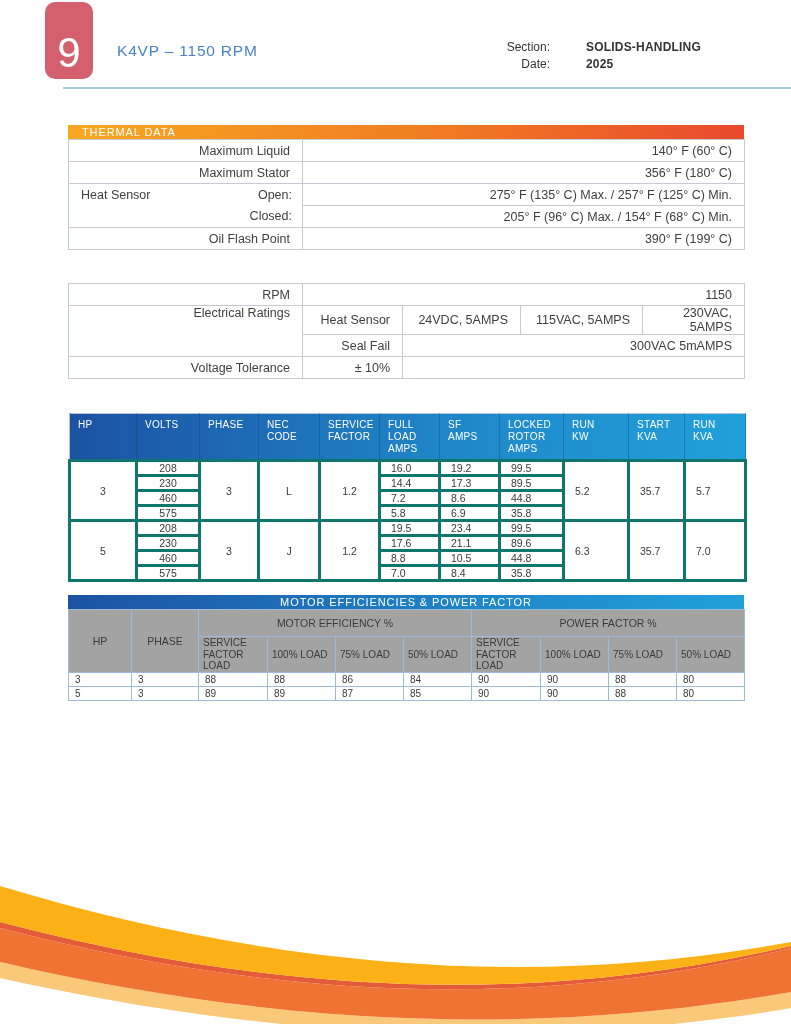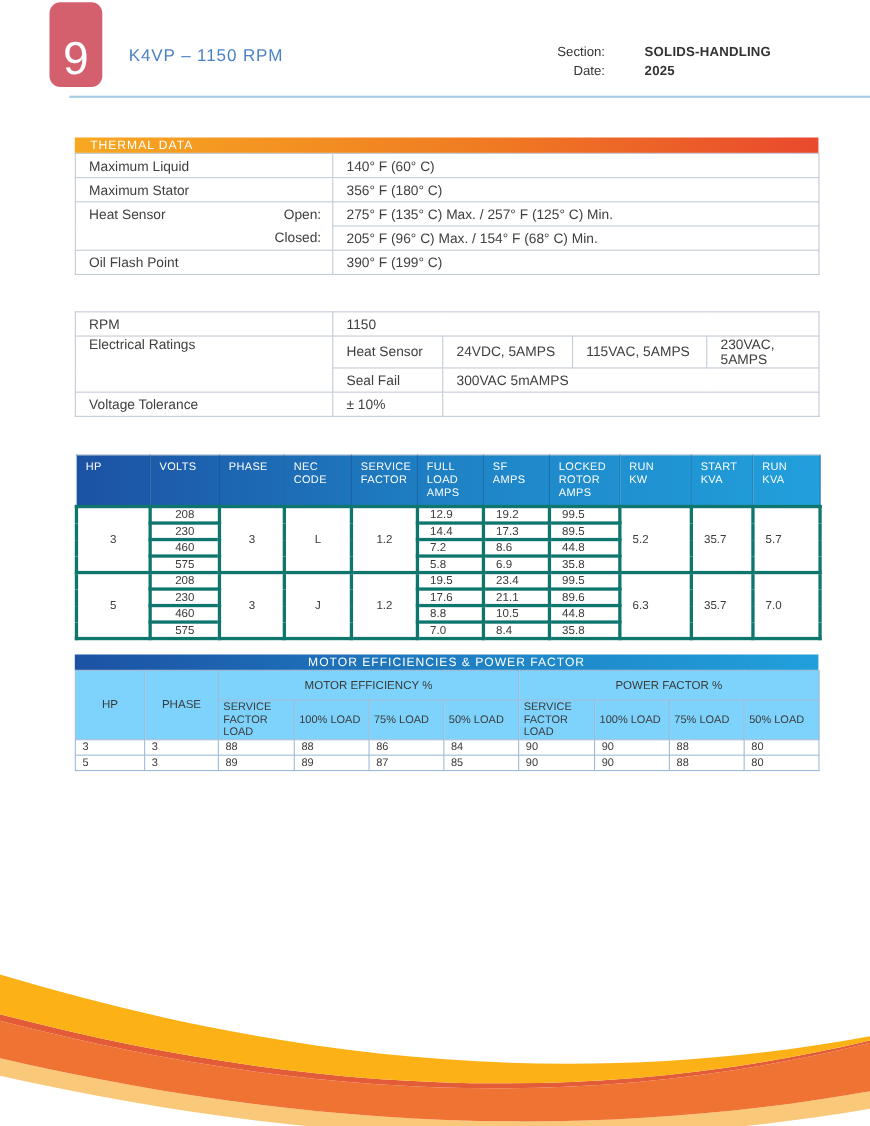--- a/index.html
+++ b/index.html
@@ -15,39 +15,39 @@
   .meta .val{font-weight:600;letter-spacing:0.2px;margin-left:24px;}
   .header-rule{position:absolute;left:63px;top:87px;width:728px;height:2px;background:#A9CCE3;}
 
   
   .block{position:absolute;left:68px;width:676px;}
   .bar{height:14px;display:flex;align-items:center;color:#fff;font-size:11px;letter-spacing:0.9px;box-sizing:border-box;}
   .bar-orange{background:linear-gradient(90deg,#F7A821 0%,#F07B22 55%,#E9492E 100%);padding-left:14px;}
   .bar-blue{background:linear-gradient(90deg,#1C52A3 0%,#1F86C8 60%,#21A0DC 100%);justify-content:center;}
 
   
-  table.t-data{width:676px;border-collapse:collapse;table-layout:fixed;font-size:12.5px;color:#3f3f3f;}
+  table.t-data{width:676px;border-collapse:collapse;table-layout:fixed;font-size:12.5px;color:#3f3f3f;text-align:right;}
   table.t-data td{border:1px solid #C3CBD6;height:22px;padding:0 12px;box-sizing:border-box;}
   table.t-data td.hs{position:relative;padding:0;}
   .hs-label{position:absolute;left:12px;top:4px;}
   .hs-open{position:absolute;right:10px;top:4px;}
   .hs-closed{position:absolute;right:10px;bottom:4px;}
   td.vtop{vertical-align:top;padding-top:4px;}
 
   
   table.motor{width:676px;border-collapse:collapse;table-layout:fixed;font-size:10.5px;color:#3a3a3a;}
   table.motor thead{background:linear-gradient(90deg,#1C52A3 0%,#1F86C8 55%,#21A0DC 100%);}
   table.motor th{color:#fff;font-weight:400;font-size:10px;text-align:left;vertical-align:top;padding:5px 3px 5px 8px;white-space:pre-line;line-height:1.18;letter-spacing:0.3px;border:1px solid rgba(13,60,110,0.30);background:transparent;}
   table.motor tbody td{border:3px solid #0f766e;height:14px;padding:0;box-sizing:border-box;}
   table.motor td.c{text-align:center;}
   table.motor td.l{text-align:left;padding-left:10px;}
 
   
   table.eff{width:676px;border-collapse:collapse;table-layout:fixed;font-size:10.5px;color:#3a3a3a;}
-  table.eff th{font-weight:400;border:1px solid #9DBBD8;background:#7dd3fc;}
+  table.eff th{font-weight:400;border:1px solid #9DBBD8;background:#a3a3a3;}
   table.eff th.grp{height:24px;text-align:center;}
   table.eff th.sub{height:33px;text-align:left;vertical-align:middle;padding:0 2px 0 4px;line-height:1.15;font-size:10px;}
   table.eff th.rsp{text-align:center;vertical-align:middle;}
   table.eff tbody td{border:1px solid #9DBBD8;height:12px;text-align:left;padding-left:6px;font-size:10px;box-sizing:border-box;}
 
   
   .swoosh{position:absolute;left:0;top:824px;width:791px;height:200px;}
 </style>
 </head>
 <body>
@@ -176,21 +176,21 @@
         </tr>
       </thead>
       <tbody>
 
         <tr>
           <td class="c" rowspan="4">3</td>
           <td class="c">208</td>
           <td class="c" rowspan="4">3</td>
           <td class="c" rowspan="4">L</td>
           <td class="c" rowspan="4">1.2</td>
-          <td class="l">12.9</td>
+          <td class="l">16.0</td>
           <td class="l">19.2</td>
           <td class="l">99.5</td>
           <td class="l" rowspan="4">5.2</td>
           <td class="l" rowspan="4">35.7</td>
           <td class="l" rowspan="4">5.7</td>
         </tr>
         <tr>
           <td class="c">230</td>
           <td class="l">14.4</td>
           <td class="l">17.3</td>

